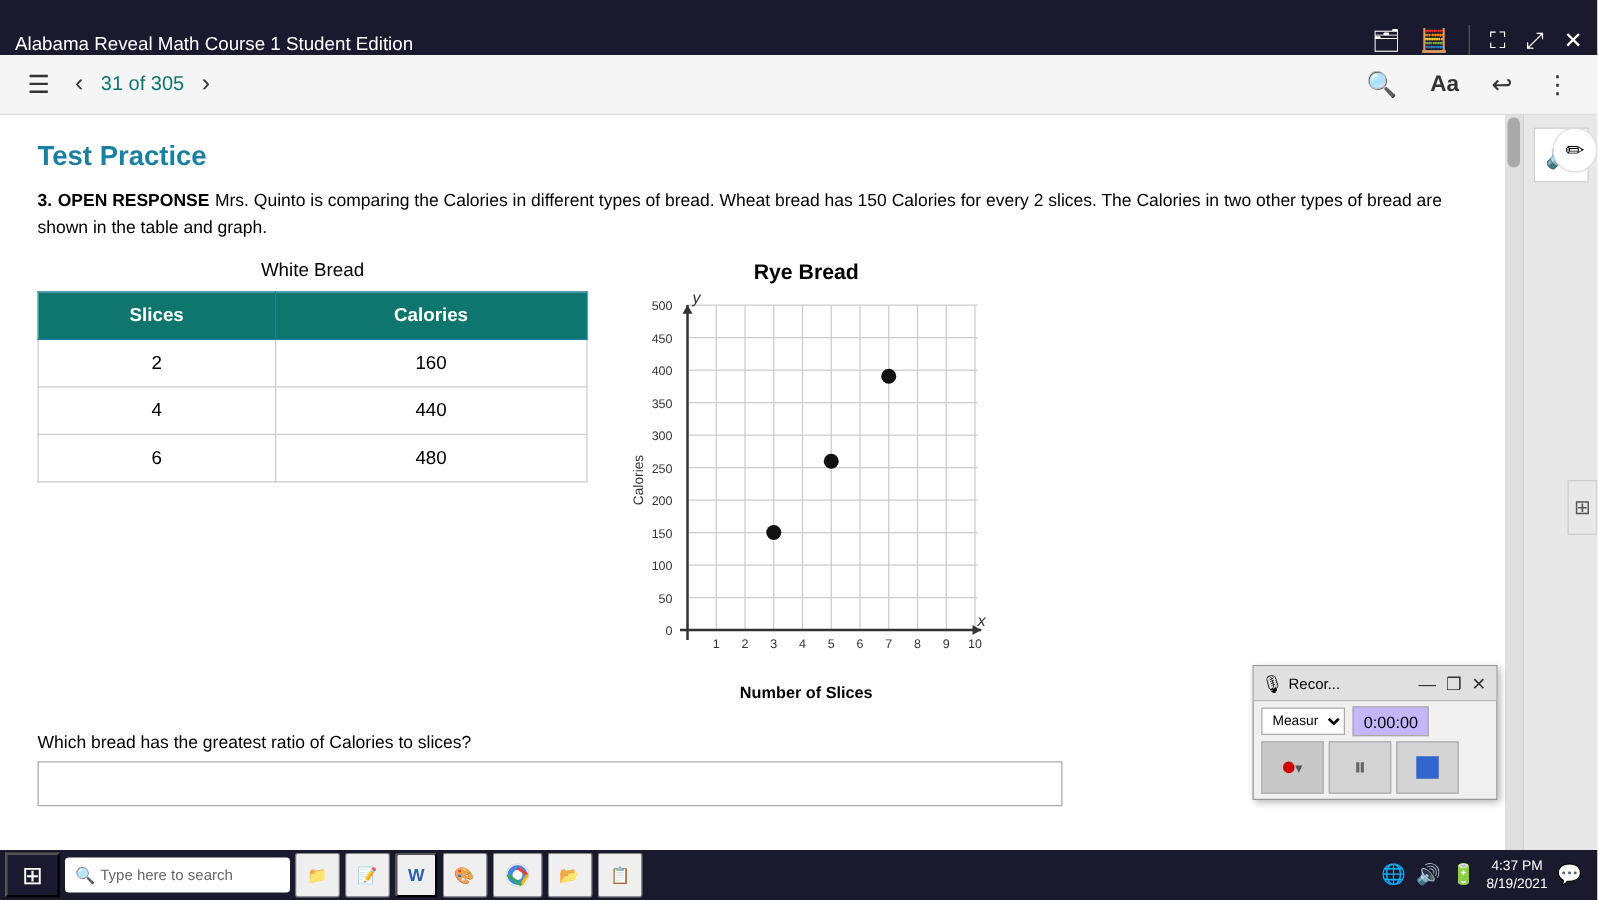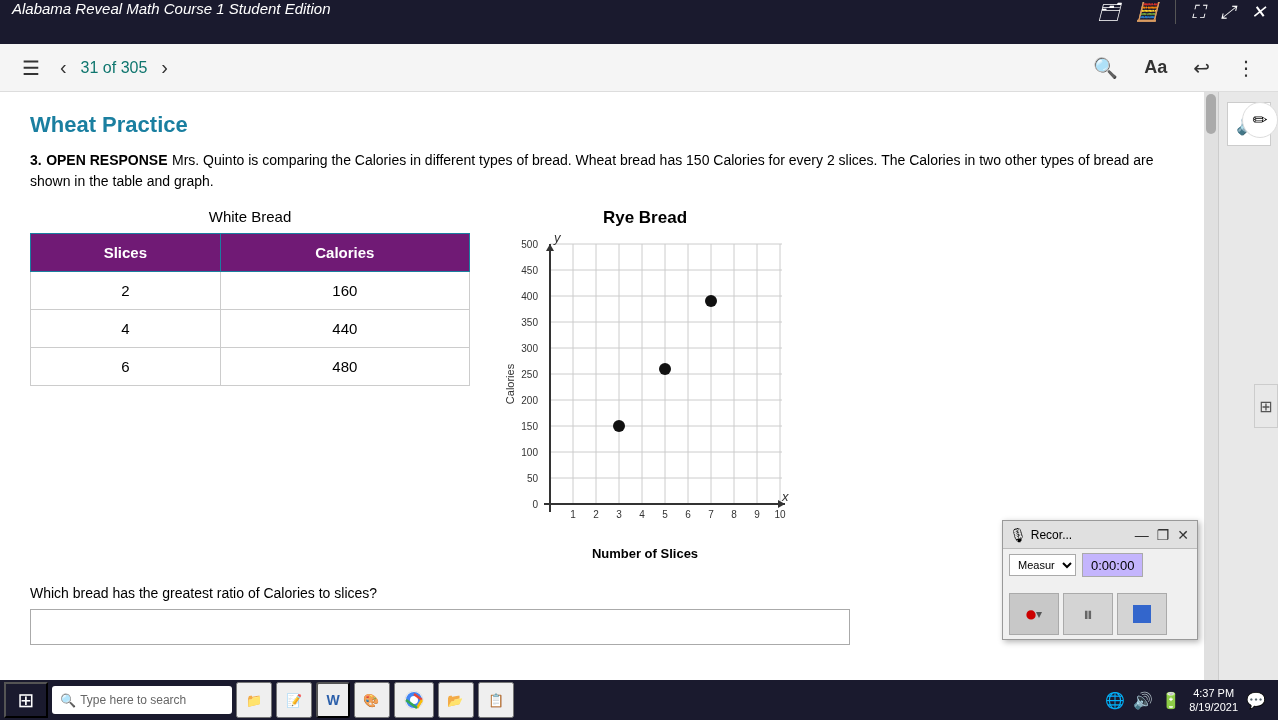--- a/index.html
+++ b/index.html
@@ -3,25 +3,24 @@
   <meta charset="utf-8">
   <style>
     * { margin: 0; padding: 0; box-sizing: border-box; }
     body { font-family: Arial, sans-serif; background: #fff; width: 1278px; height: 720px; overflow: hidden; position: relative; }
 
     
     #topbar {
       background: #1a1a2e;
       color: #fff;
       display: flex;
-      align-items: flex-start;
+      align-items: flex-end;
       justify-content: space-between;
       height: 44px;
       padding: 0 12px;
-      font-style: italic;
     }
     #topbar-left { display: flex; align-items: center; gap: 8px; }
     #app-title { font-size: 15px; color: #fff; font-weight: 400; }
     #topbar-right { display: flex; align-items: center; gap: 16px; }
     .topbar-icon { color: #fff; font-size: 18px; cursor: pointer; }
     .topbar-divider { width: 1px; height: 24px; background: #555; }
 
     
     #navbar {
       background: #f5f5f5;
@@ -84,21 +83,21 @@
       gap: 30px;
       margin-top: 10px;
       align-items: flex-start;
     }
 
     
     #table-section { flex: 0 0 auto; }
     #table-title { text-align: center; font-size: 15px; font-weight: 500; margin-bottom: 8px; }
     #bread-table { border-collapse: collapse; width: 440px; }
     #bread-table th {
-      background: #701a75;
+      background: #0f766e;
       color: #fff;
       padding: 10px 3px;
       font-size: 15px;
       text-align: center;
       border: 1px solid #1a7fa0;
     }
     #bread-table td {
       border: 1px solid #ccc;
       padding: 10px 20px;
       text-align: center;
@@ -143,21 +142,21 @@
       justify-content: space-between;
       padding: 3px 6px;
       border-bottom: 1px solid #bbb;
       font-size: 12px;
       height: 28px;
     }
     #recorder-titlebar-left { display: flex; align-items: center; gap: 4px; }
     #recorder-titlebar-right { display: flex; align-items: center; gap: 4px; }
     .rec-win-btn { background: none; border: none; cursor: pointer; font-size: 14px; color: #333; padding: 0 2px; }
     #recorder-controls { padding: 4px 6px; }
-    #recorder-row1 { display: flex; align-items: center; gap: 6px; margin-bottom: 16px; }
+    #recorder-row1 { display: flex; align-items: center; gap: 6px; margin-bottom: 4px; }
     #recorder-row2 { display: flex; align-items: center; gap: 4px; }
     .rec-dropdown { font-size: 11px; background: #fff; border: 1px solid #aaa; padding: 2px 4px; height: 22px; }
     #rec-timer { font-size: 13px; border: 1px solid #aaa; background: #c4b5fd; padding: 2px 8px; height: 24px; display: flex; align-items: center; }
     .rec-btn {
       width: 50px; height: 42px;
       background: #d4d4d4;
       border: 1px solid #aaa;
       cursor: pointer;
       display: flex; align-items: center; justify-content: center;
       font-size: 18px;
@@ -308,21 +307,21 @@
 </div>
 
 <div id="main">
 
   <div id="scrollbar">
     <div id="scroll-thumb"></div>
   </div>
 
   <div id="content">
 
-    <div id="test-practice-title">Wheat Practice</div>
+    <div id="test-practice-title">Test Practice</div>
 
     <div class="question-block">
       <span class="question-number">3.</span>
       <span class="open-response-label">OPEN RESPONSE</span>
       <span class="question-text">Mrs. Quinto is comparing the Calories in different types of bread. Wheat bread has 150 Calories for every 2 slices. The Calories in two other types of bread are shown in the table and graph.</span>
     </div>
 
     <div id="content-row">
 
       <div id="table-section">

